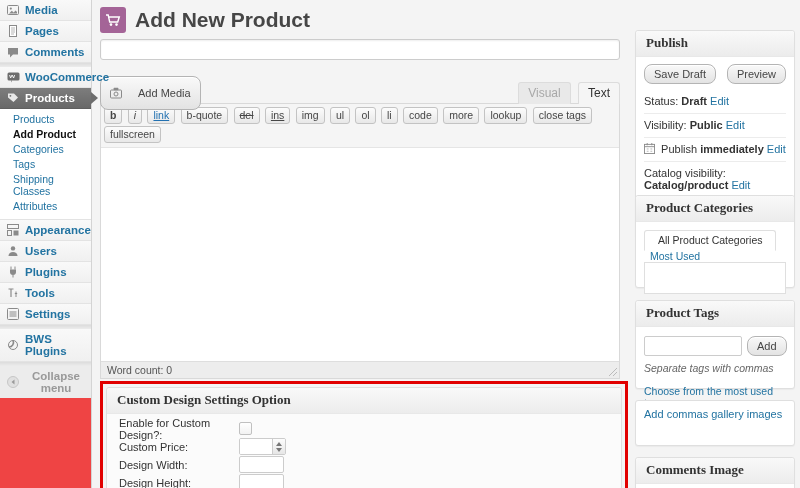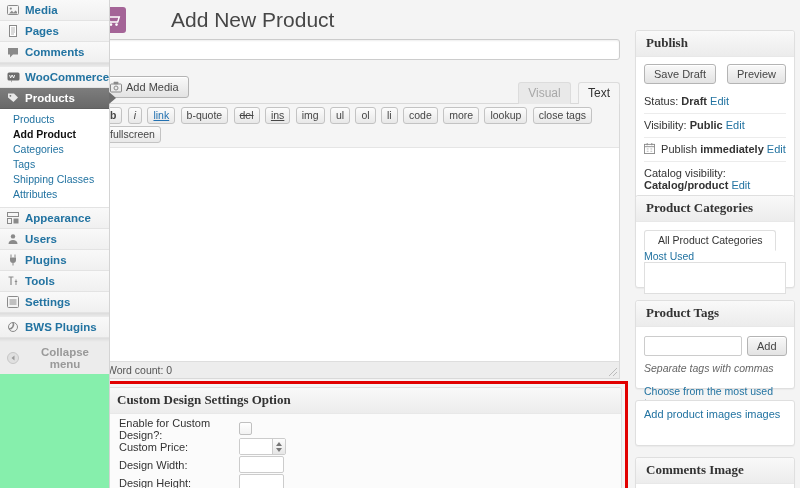--- a/index.html
+++ b/index.html
@@ -4,51 +4,51 @@
 <style>
   * { box-sizing: border-box; margin: 0; padding: 0; }
   html,body { width:800px; height:488px; overflow:hidden; }
   body {
     font-family:"Liberation Sans", sans-serif;
     background:#f4f4f4; color:#333; position:relative; font-size:12px;
   }
   a { cursor:pointer; }
 
   
-  #sidebar { position:absolute; left:0; top:0; width:110px; height:488px;
-    background:#86efac; border-right:1px solid #d4d4d4; z-index:5; }
+  #sidebar { position:absolute; left:0; top:0; width:92px; height:488px;
+    background:#ef4444; border-right:1px solid #d4d4d4; z-index:5; }
   .mi { display:flex; align-items:center; gap:5px; padding:4px 4px 4px 6px;
     font-size:11.5px; font-weight:bold; color:#2273a1; cursor:pointer;
     background:linear-gradient(#f9f9f9,#f0f0f0); border-bottom:1px solid #e3e3e3; position:relative; }
   .mi .ico { width:14px; height:12px; flex:none; display:inline-flex; align-items:center; justify-content:center; }
   .mi.active { background:linear-gradient(#7d7d7d,#686868); color:#fff; border-bottom-color:#5f5f5f; }
   .mi.active::after { content:""; position:absolute; right:-7px; top:50%; margin-top:-6px;
     border:6px solid transparent; border-left:7px solid #6d6d6d; border-right:none; z-index:9; }
   .menu-sep { height:4px; background:linear-gradient(#dcdcdc,#ececec); }
   .submenu { background:#fff; padding:3px 0 5px; border-bottom:1px solid #e3e3e3; }
   .sub { display:block; padding:1px 4px 2px 13px; font-size:10.5px; color:#2273a1; cursor:pointer; }
   .sub.current { color:#111; font-weight:bold; }
   .mi.dim { color:#999; }
 
   
   #main { position:absolute; left:100px; top:0; width:520px; }
   .page-header { display:flex; align-items:center; gap:9px; margin-top:6px; height:28px; }
   .cart-badge { width:26px; height:26px; background:#a46497; border-radius:3px;
     display:inline-flex; align-items:center; justify-content:center; }
-  h1 { font-size:21px; font-weight:normal; color:#464646;margin-left:36px; }
+  h1 { font-size:21px; font-weight:bold; color:#464646; }
   #title-input { display:block; width:520px; height:21px; margin-top:5px; border:1px solid #ccc;
     border-radius:3px; background:#fff; box-shadow:inset 0 1px 2px rgba(0,0,0,.07); padding:2px 6px; font-size:14px; }
 
   .editor-tools { position:relative; height:27px; margin-top:16px; }
   .btn { display:inline-block; padding:2px 9px; font-size:11px; line-height:14px; color:#464646;
-    border:1px solid #b4b4b4; border-radius:3px; background:linear-gradient(#f9f9f9,#e3e3e3);
+    border:1px solid #b4b4b4; border-radius:8px; background:linear-gradient(#f9f9f9,#e3e3e3);
     box-shadow:inset 0 1px 0 #fff; cursor:pointer; }
   .btn-primary { color:#fff; border-color:#1b607f; background:linear-gradient(#39a3cc,#1e6f9e);
     box-shadow:none; text-shadow:0 -1px 0 rgba(0,0,0,.25); }
-  #add-media-btn { position:absolute; left:0; top:0; display:inline-flex; gap:4px; align-items:center; padding:3px 9px; }
+  #add-media-btn { position:absolute; left:0; top:0; display:inline-flex; gap:16px; align-items:center; padding:9px 9px; }
   .editor-tabs { position:absolute; right:0; bottom:-1px; z-index:2; }
   .tab { display:inline-block; padding:3px 9px 4px; font-size:12px; color:#a8a8a8;
     background:#e9e9e9; border:1px solid #dcdcdc; border-bottom:none; border-radius:3px 3px 0 0;
     margin-left:4px; cursor:pointer; }
   .tab.active { background:#f5f5f5; color:#333; position:relative; }
 
   .editor-container { border:1px solid #d9d9d9; background:#14b8a6; }
   .qt-bar { background:#f5f5f5; border-bottom:1px solid #e5e5e5; padding:2px 2px 3px; }
   .qt { display:inline-block; margin:1px; padding:1px 5px 2px; font-size:10.5px; color:#464646;
     border:1px solid #c3c3c3; border-radius:3px; background:linear-gradient(#fcfcfc,#e8e8e8); cursor:pointer; }
@@ -96,21 +96,21 @@
   .pub-row b { color:#333; }
   .cal { vertical-align:-1px; margin-right:3px; }
   .major { background:#f5f5f5; border-top:1px solid #ddd; padding:8px; overflow:hidden; border-radius:0 0 3px 3px; margin-top:2px; }
   .trash-link { float:left; color:#cc1111; font-weight:bold; text-decoration:underline; font-size:11.5px; margin-top:4px; }
   .major .btn-primary { float:right; padding:3px 10px; font-size:11.5px; }
 
   #categories-box { top:195px; height:93px; }
   .cat-tabs { margin:8px 8px 0; font-size:10.5px; position:relative; z-index:1; }
   .cat-tab-active { display:inline-block; padding:3px 13px 4px; background:#fff; border:1px solid #dfdfdf;
     border-bottom-color:#fff; border-radius:3px 3px 0 0; color:#333; margin-bottom:-1px; cursor:pointer; }
-  .cat-tab-link { color:#2273a1; cursor:pointer; }
+  .cat-tab-link { color:#2273a1; margin-left:6px; cursor:pointer; }
   .cat-panel { margin:0 8px; border:1px solid #dfdfdf; background:#fff; height:32px; }
   .add-cat { display:inline-block; margin:9px 8px 8px; font-size:10.5px; font-weight:bold; }
 
   #tags-box { top:300px; height:89px; }
   .tag-row { padding:9px 8px 4px; display:flex; gap:5px; }
   .tag-input { width:98px; height:20px; border:1px solid #ccc; border-radius:2px; padding:0 4px; font-size:11px; }
   .hint { font-style:italic; color:#666; font-size:10.5px; padding:2px 8px 4px; }
   .choose-row { padding:7px 8px 8px; font-size:10.5px; }
 
   #gallery-box { top:400px; height:46px; }
@@ -397,21 +397,21 @@
       <span class="btn">Add</span>
     </div>
     <div class="hint">Separate tags with commas</div>
     <div class="choose-row">
       <a class="blue">Choose from the most used tags</a>
     </div>
   </div>
 
   <div class="box" id="gallery-box">
     <div class="inside">
-      <a class="blue">Add product images images</a>
+      <a class="blue">Add commas gallery images</a>
     </div>
   </div>
 
   <div class="box" id="featured-box">
     <h3>Comments Image</h3>
     <div class="inside">
       
     </div>
   </div>
 

